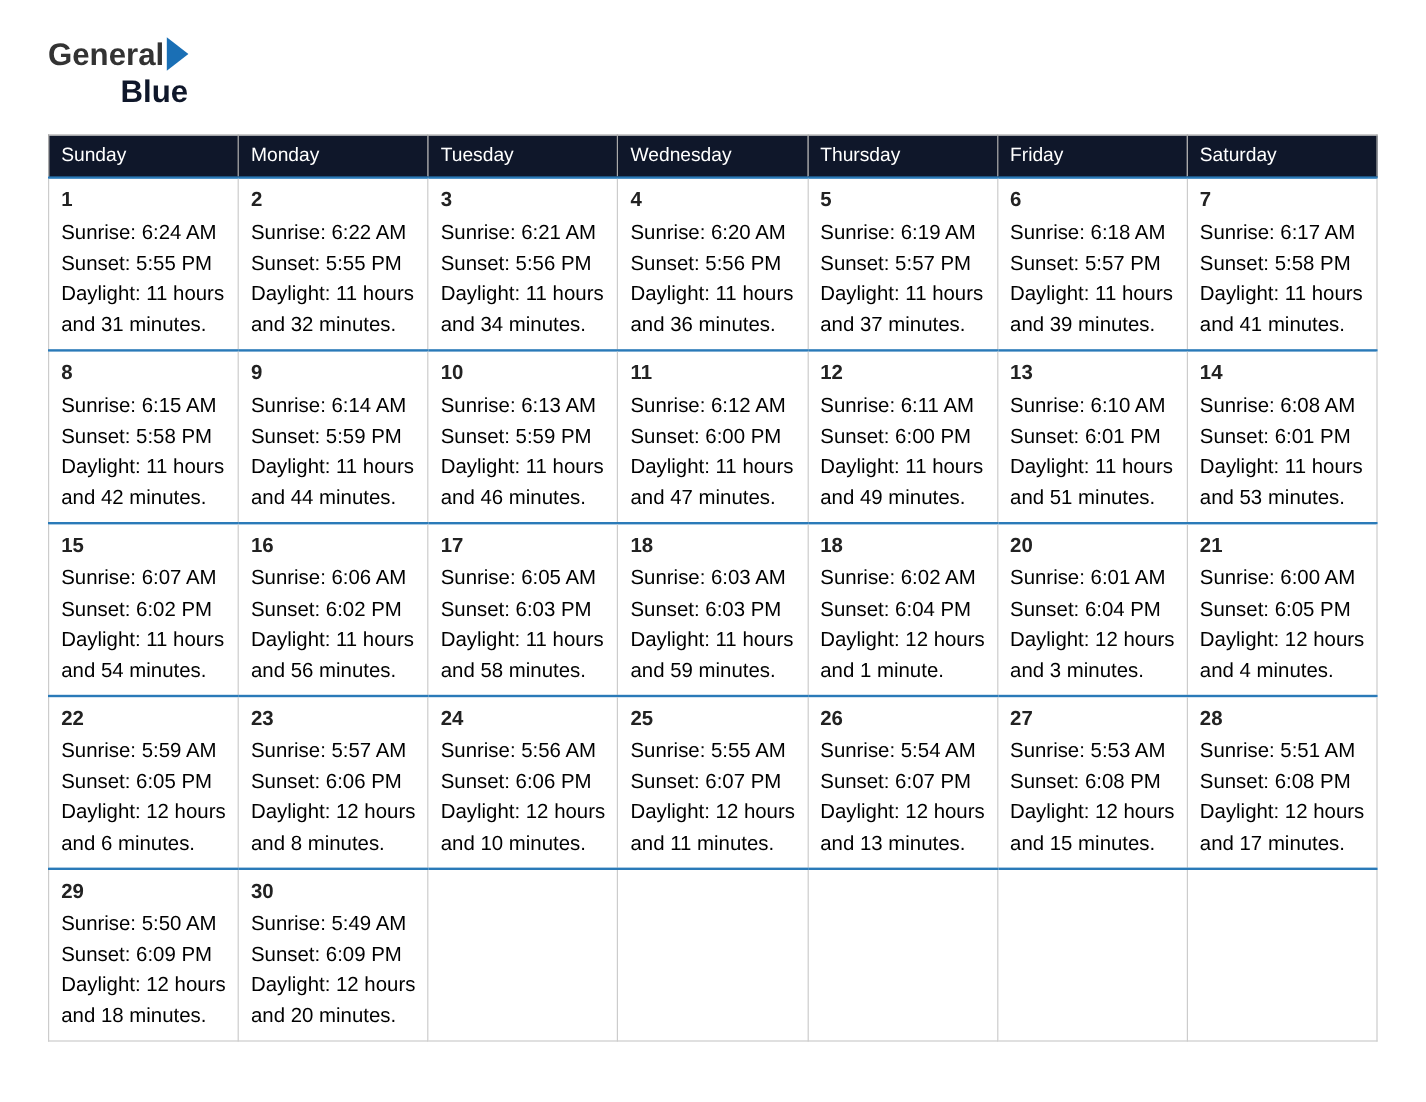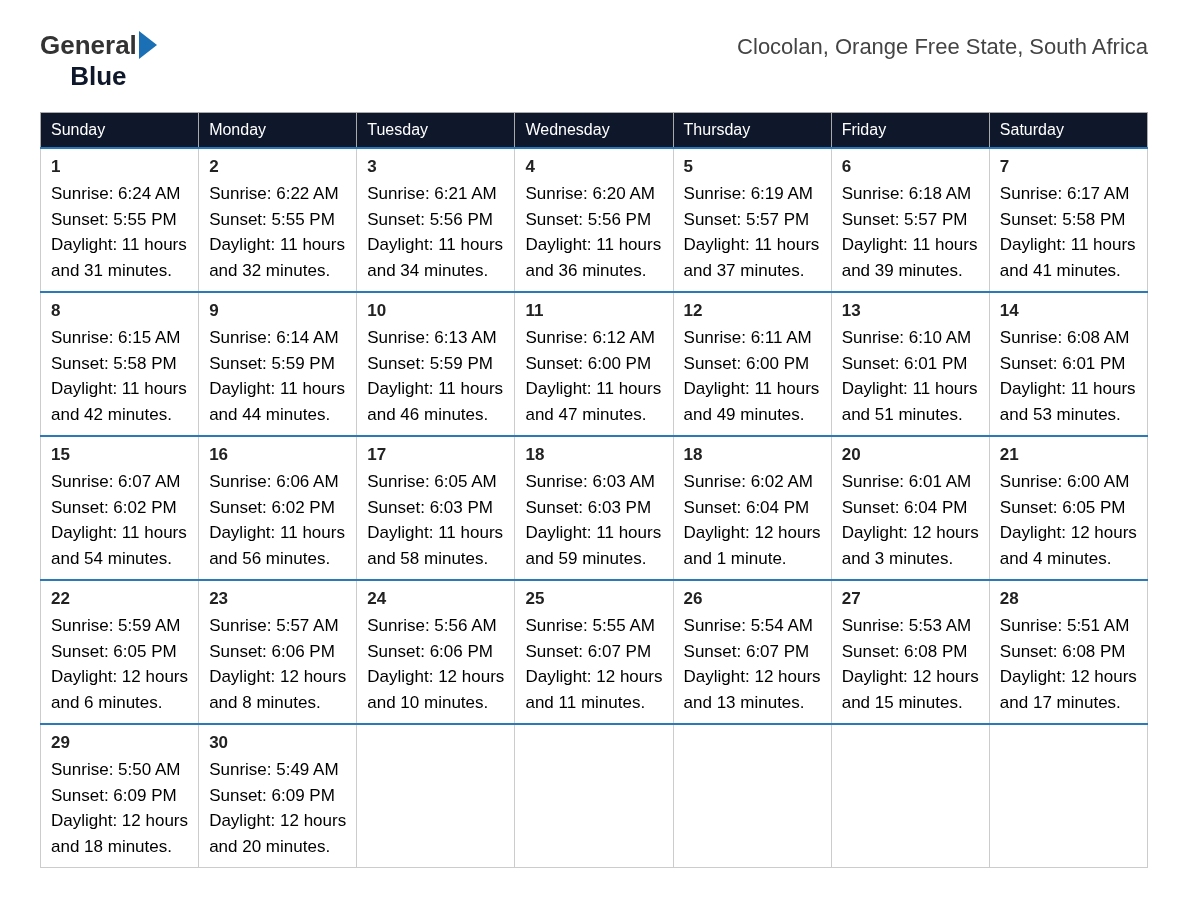--- a/index.html
+++ b/index.html
@@ -31,21 +31,21 @@
       height: 0;
       border-top: 14px solid transparent;
       border-bottom: 14px solid transparent;
       border-left: 18px solid #1a6fb5;
       margin-left: 2px;
       margin-top: -2px;
     }
     .logo-wrapper {
       display: flex;
       flex-direction: column;
-      align-items: center;
+      align-items: flex-end;
     }
     .logo-top-row {
       display: flex;
       align-items: center;
     }
     .title-section {
       text-align: right;
     }
     .month-title {
       font-size: 52px;
@@ -111,21 +111,20 @@
 
 <div class="header">
   <div class="logo-wrapper">
     <div class="logo-top-row">
       <span class="logo-text-general">General</span>
       <div class="logo-arrow"></div>
     </div>
     <span class="logo-text-blue">Blue</span>
   </div>
   <div class="title-section">
-    <div class="location-title">Clocolan, Orange Free State, South Africa</div>
   </div>
 </div>
 
 <table class="calendar">
   <thead>
     <tr>
     <th>Sunday</th>
         <th>Monday</th>
         <th>Tuesday</th>
         <th>Wednesday</th>

